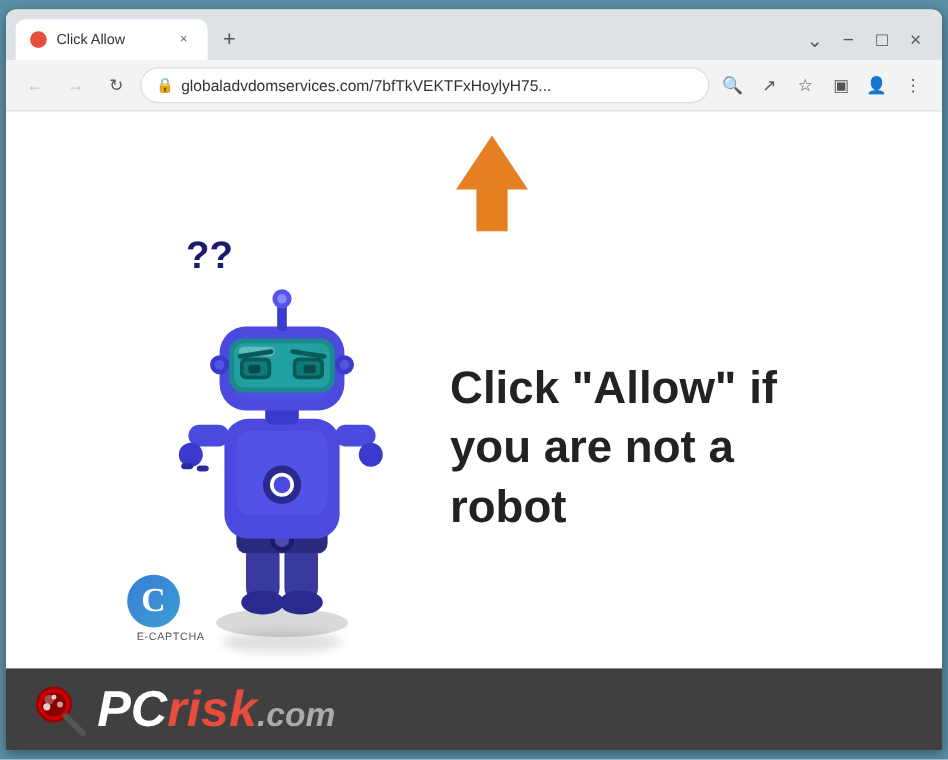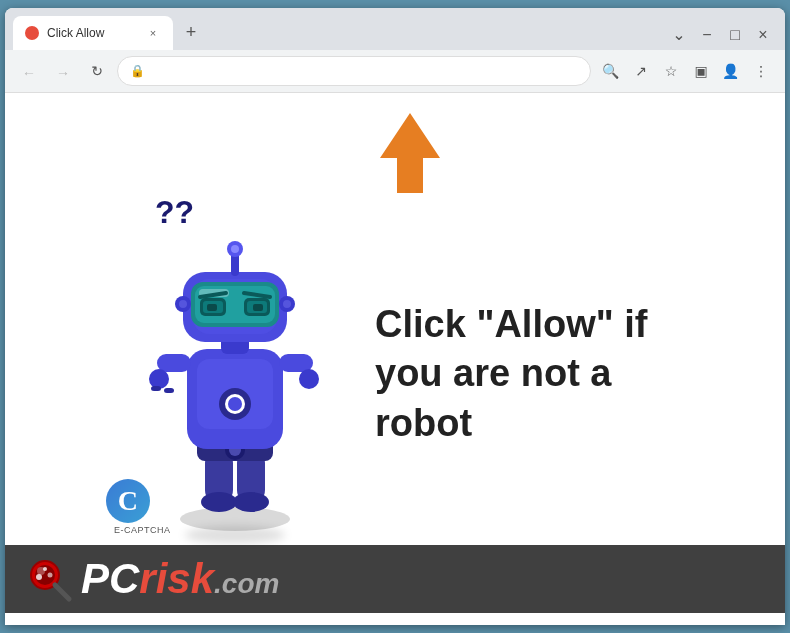--- a/index.html
+++ b/index.html
@@ -227,21 +227,21 @@
       font-size: 38px;
       font-weight: bold;
       line-height: 1.3;
       color: #222;
       max-width: 280px;
     }
 
     
     .watermark {
       position: absolute;
-      bottom: 12px;
+      bottom: 0;
       left: 0;
       right: 0;
       background: rgba(0,0,0,0.75);
       padding: 10px 20px;
       display: flex;
       align-items: center;
       gap: 10px;
     }
 
     .pc-risk-logo {
@@ -356,20 +356,21 @@
     </div>
     <div class="nav-btn disabled">
       <span>→</span>
     </div>
     <div class="nav-btn">
       <span>↻</span>
     </div>
 
     <div class="address-bar">
       <span class="lock-icon">🔒</span>
+      <span class="address-text">globaladvdomservices.com/7bfTkVEKTFxHoylyH75...</span>
     </div>
 
     <div class="toolbar-actions">
       <div class="toolbar-icon">
         <span>🔍</span>
       </div>
       <div class="toolbar-icon">
         <span>↗</span>
       </div>
       <div class="toolbar-icon">

